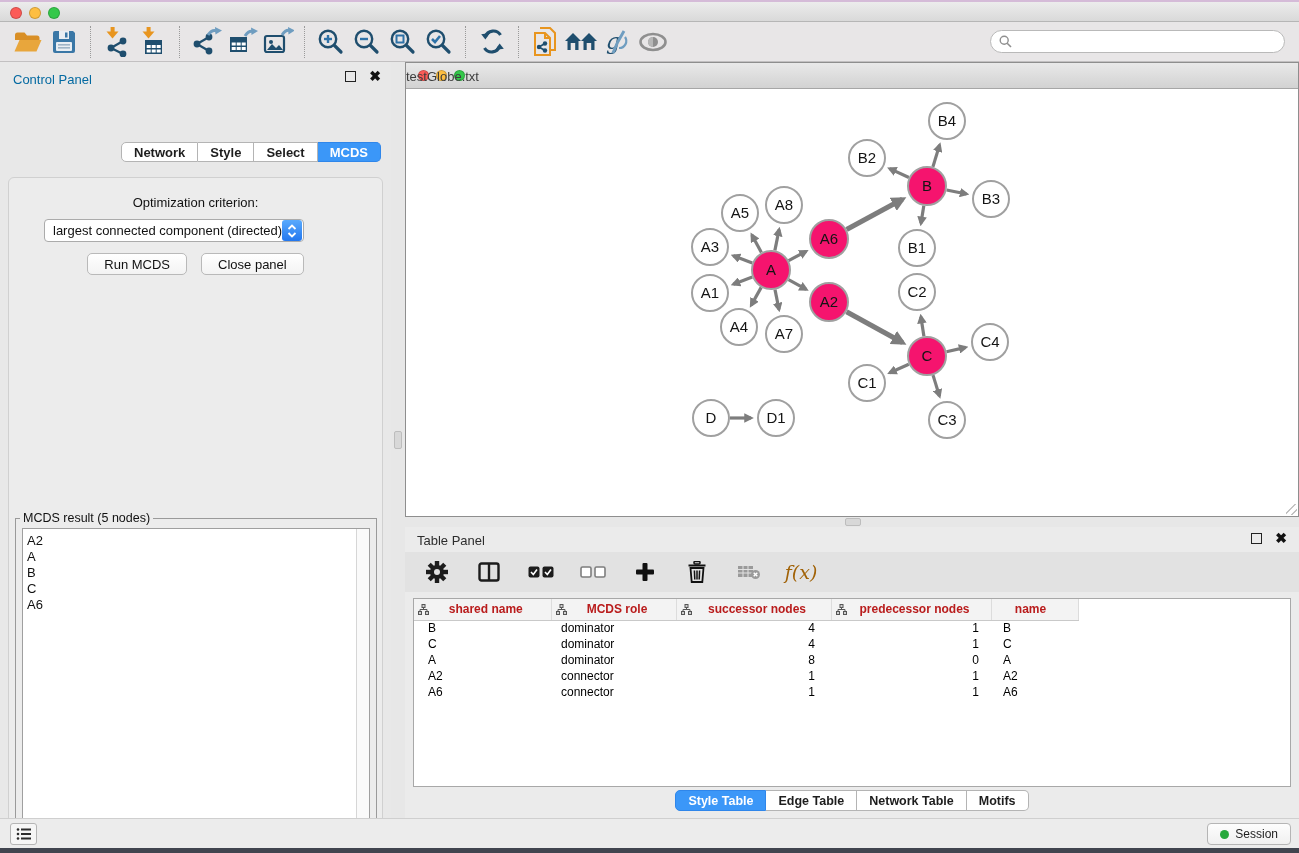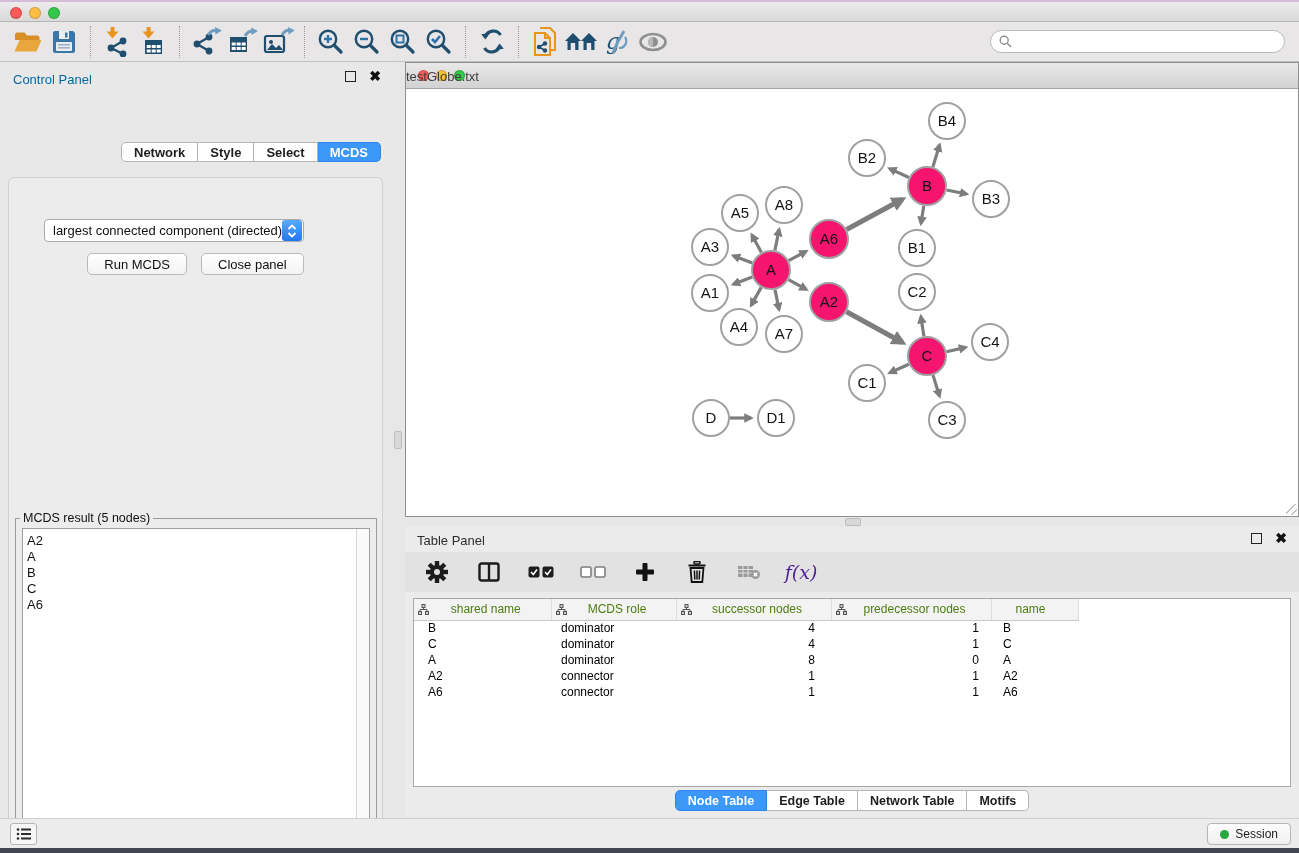--- a/index.html
+++ b/index.html
@@ -87,27 +87,27 @@
   .resize-grip { position:absolute; right:1px; bottom:1px; width:11px; height:11px; overflow:hidden; }
   .resize-grip div { position:absolute; background:#a9a9a9; width:16px; height:1px; transform:rotate(-45deg); }
 
   
   .table-panel { position:absolute; left:405px; top:527px; width:894px; height:291px; background:#ebebeb; }
   .tp-title { position:absolute; left:12px; top:6px; font-size:13px; color:#2d2d2d; }
   .table-panel .panel-ctl { right:12px; top:6px; }
   .tp-toolbar { position:absolute; left:0; top:25px; width:100%; height:40px; background:#e2e2e2;
                 display:flex; align-items:center; padding-left:18px; gap:24px; }
   .tp-toolbar .tbtn { width:28px; }
-  .fx-label { font-family:"DejaVu Serif", serif; font-style:italic; font-size:19px; color:#4c1d95; }
+  .fx-label { font-family:"DejaVu Serif", serif; font-style:italic; font-size:19px; color:#a16207; }
 
   .table-wrap { position:absolute; left:8px; top:71px; width:878px; height:189px; background:#fff;
                 border:1px solid #a8a8a8; overflow:hidden; }
   table.node-table { border-collapse:collapse; table-layout:fixed; width:878px; font-size:12px; }
   table.node-table th { background:#f3f3f3; border-bottom:1px solid #c9c9c9; border-right:1px solid #dcdcdc;
-                height:21px; font-weight:normal; color:#4d7c0f; }
+                height:21px; font-weight:bold; color:#b91c1c; }
   table.node-table th .hcell { display:flex; align-items:center; }
   table.node-table th .hcell svg { margin-left:4px; flex:0 0 auto; }
   table.node-table th .hcell span { flex:1; text-align:center; padding-right:8px; }
   table.node-table th.filler, table.node-table td.filler { border-right:none; background:#fff; border-bottom:none; }
   table.node-table td { height:16px; color:#000; white-space:nowrap; }
   td.c0 { padding-left:14px; } td.c1 { padding-left:10px;margin-top:30px; }
   td.c2 { text-align:right; padding-right:16px; } td.c3 { text-align:right; padding-right:12px; }
   td.c4 { padding-left:12px; }
 
   .tp-tabs { position:absolute; left:0; bottom:7px; width:100%; display:flex; justify-content:center; }
@@ -310,20 +310,21 @@
       <span class="close-glyph">✖</span>
     </div>
   </div>
   <div class="cp-tabs">
     <div class="tab">Network</div>
     <div class="tab">Style</div>
     <div class="tab">Select</div>
     <div class="tab active">MCDS</div>
   </div>
   <div class="cp-body">
+    <div class="opt-label">Optimization criterion:</div>
     <div class="dropdown">
       <span class="dd-text">largest connected component (directed)</span>
       <span class="dd-stepper">
         <svg width="10" height="14" viewBox="0 0 10 14">
             <path d="M1.5 5 L5 1.5 L8.5 5" fill="none" stroke="#fff" stroke-width="1.8"></path>
             <path d="M1.5 9 L5 12.5 L8.5 9" fill="none" stroke="#fff" stroke-width="1.8"></path>
           </svg>
       </span>
     </div>
     <div class="cp-buttons">
@@ -618,21 +619,21 @@
             <td class="c1">connector</td>
             <td class="c2">1</td>
             <td class="c3">1</td>
             <td class="c4">A6</td>
             <td class="filler"></td>
           </tr>
         </tbody>
       </table>
   </div>
   <div class="tp-tabs">
-    <div class="tab active">Node Table</div>
+    <div class="tab active">Style Table</div>
     <div class="tab">Edge Table</div>
     <div class="tab">Network Table</div>
     <div class="tab">Motifs</div>
   </div>
 </div>
 
 <div class="statusbar">
   <div class="list-btn">
     <svg width="16" height="14" viewBox="0 0 16 14">
       <g fill="#2d2d2d">

